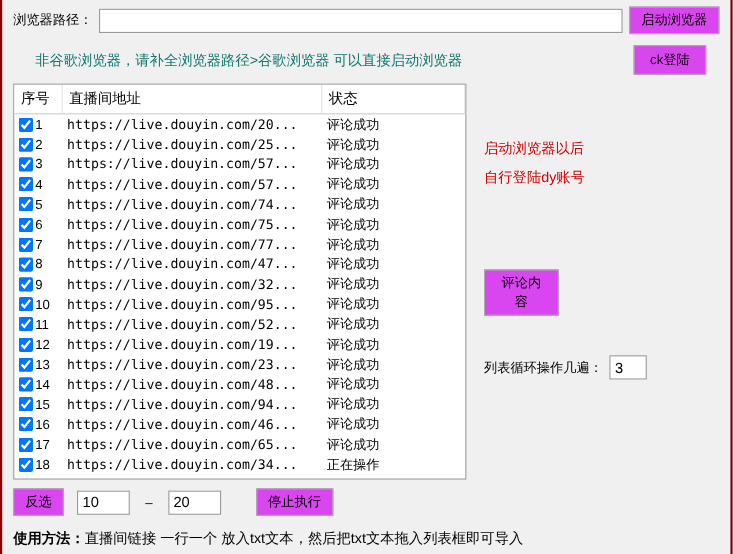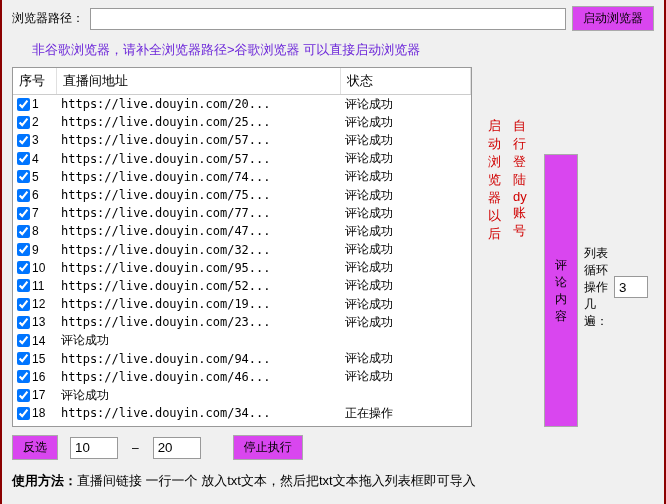--- a/index.html
+++ b/index.html
@@ -35,30 +35,30 @@
     font-size: 12px;
     cursor: pointer;
     font-family: inherit;
   }
   .warning-row {
     display: flex;
     justify-content: space-between;
     align-items: center;
     padding: 4px 22px 8px 30px;
   }
-  .warning-text { color: #6d28d9; font-size: 13px; text-align: center; }
+  .warning-text { color: #0f766e; font-size: 13px; text-align: center; }
   .main-area {
     display: flex;
     padding: 0 10px;
     gap: 16px;
   }
   .table-wrap {
     border: 1px solid #999;
     background: #fff;
-    width: 460px;
+    width: 412px;
     height: 360px;
     overflow: hidden;
     display: flex;
     flex-direction: column;
   }
   .thead {
     display: flex;
     border-bottom: 1px solid #ccc;
     background: #fff;
     font-size: 13px;
@@ -88,21 +88,21 @@
   .td-url {
     flex: 1;
     font-family: SimSun, monospace;
     white-space: nowrap;
     overflow: hidden;
     padding-left: 4px;
   }
   .td-status { width: 130px; padding-left: 4px; }
   .side-panel {
     display: flex;
-    flex-direction: row;
+    flex-direction: column;
     gap: 6px;
     padding-top: 50px;
     width: 160px;
   }
   .red-hint { color: #d00000; font-size: 13px; margin-bottom: 2px; }
   .side-gap { height: 24px; }
   .loop-row {
     display: flex;
     align-items: center;
     gap: 6px;
@@ -141,20 +141,21 @@
 <body>
 
 <div class="top-row">
   <span class="label">浏览器路径：</span>
   <input class="path-input" type="text" value="" style="">
   <button class="btn">启动浏览器</button>
 </div>
 
 <div class="warning-row">
   <span class="warning-text">非谷歌浏览器，请补全浏览器路径&gt;谷歌浏览器 可以直接启动浏览器</span>
+  <button class="btn btn-ck">ck登陆</button>
 </div>
 
 <div class="main-area">
   <div class="table-wrap">
     <div class="thead">
       <div class="th th-seq">序号</div>
       <div class="th th-url">直播间地址</div>
       <div class="th th-status">状态</div>
     </div>
     <div class="tbody" id="tbody">
@@ -260,20 +261,21 @@
             <span>13</span>
           </div>
           <div class="td-url">https://live.douyin.com/23...</div>
           <div class="td-status">评论成功</div>
         </div>
         <div class="trow">
           <div class="td-seq">
             <input type="checkbox" checked="" style="">
             <span>14</span>
           </div>
+          <div class="td-url">https://live.douyin.com/48...</div>
           <div class="td-status">评论成功</div>
         </div>
         <div class="trow">
           <div class="td-seq">
             <input type="checkbox" checked="" style="">
             <span>15</span>
           </div>
           <div class="td-url">https://live.douyin.com/94...</div>
           <div class="td-status">评论成功</div>
         </div>
@@ -283,20 +285,21 @@
             <span>16</span>
           </div>
           <div class="td-url">https://live.douyin.com/46...</div>
           <div class="td-status">评论成功</div>
         </div>
         <div class="trow">
           <div class="td-seq">
             <input type="checkbox" checked="" style="">
             <span>17</span>
           </div>
+          <div class="td-url">https://live.douyin.com/65...</div>
           <div class="td-status">评论成功</div>
         </div>
         <div class="trow">
           <div class="td-seq">
             <input type="checkbox" checked="" style="">
             <span>18</span>
           </div>
           <div class="td-url">https://live.douyin.com/34...</div>
           <div class="td-status">正在操作</div>
         </div>

